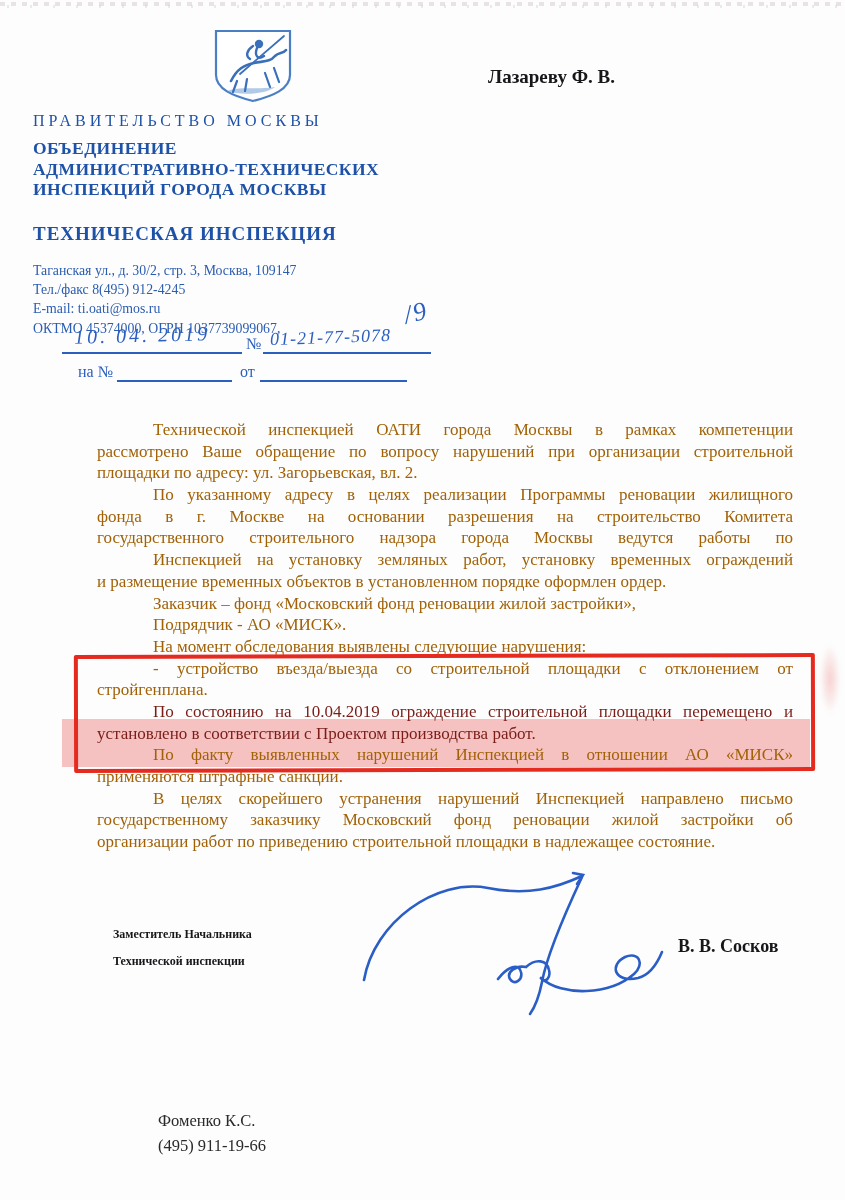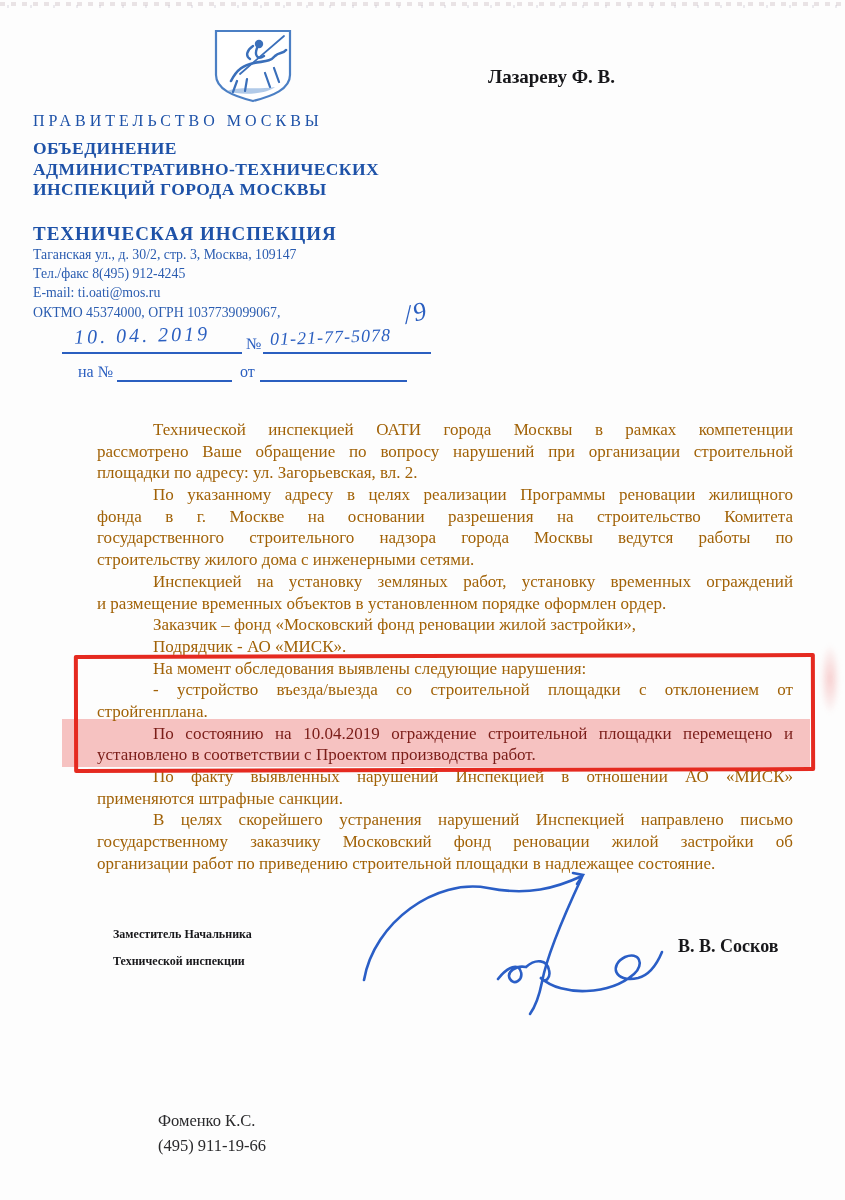--- a/index.html
+++ b/index.html
@@ -19,21 +19,21 @@
     position:absolute;left:820px;top:644px;width:20px;height:70px;
     background:radial-gradient(closest-side, rgba(242,166,166,.55), rgba(242,166,166,0));
     filter:blur(2px);
   }
   
   .emblem{position:absolute;left:213px;top:29px;width:80px;height:74px;}
   .letterhead{position:absolute;left:33px;top:112px;width:420px;text-align:left;color:var(--header-blue,#1e52a8);}
   .gov{font-size:16px;letter-spacing:4px;margin-bottom:8px;}
   .orgline{font-weight:bold;font-size:17.5px;line-height:20.5px;letter-spacing:.4px;}
   .division{font-weight:bold;font-size:19px;letter-spacing:1px;margin-top:23px;}
-  .addr{margin-top:0;}
+  .addr{margin-top:16px;}
   .addrline{font-size:13.8px;line-height:19.4px;color:var(--addr-blue,#2a5cb0);}
   .addressee{position:absolute;left:488px;top:66px;font-weight:bold;font-size:19px;color:#17171a;}
   
   .uline{position:absolute;height:0;border-top:2px solid var(--ink-blue,#2b5fc0);}
   .u1{left:62px;top:352px;width:180px;}
   .u2{left:263px;top:352px;width:168px;}
   .hw{position:absolute;font-style:italic;color:var(--ink-blue,#2b5fc0);}
   .hw-date{left:74px;top:324px;font-size:20px;letter-spacing:3px;transform:rotate(-1.5deg);}
   .no-label{position:absolute;left:246px;top:335px;font-size:16px;color:var(--ink-blue,#2b5fc0);}
   .hw-num{left:270px;top:327px;font-size:18px;letter-spacing:1px;transform:rotate(-2deg);}
@@ -109,21 +109,20 @@
 
   <div class="hl-band"></div>
 
   <div class="body" id="body-text">
       <div class="bline ind jst">Технической инспекцией ОАТИ города Москвы в рамках компетенции</div>
       <div class="bline jst">рассмотрено Ваше обращение по вопросу нарушений при организации строительной</div>
       <div class="bline">площадки по адресу: ул. Загорьевская, вл. 2.</div>
       <div class="bline ind jst">По указанному адресу в целях реализации Программы реновации жилищного</div>
       <div class="bline jst">фонда в г. Москве на основании разрешения на строительство Комитета</div>
       <div class="bline jst">государственного строительного надзора города Москвы ведутся работы по</div>
-      <div class="bline">строительству жилого дома с инженерными сетями.</div>
       <div class="bline ind jst">Инспекцией на установку земляных работ, установку временных ограждений</div>
       <div class="bline">и размещение временных объектов в установленном порядке оформлен ордер.</div>
       <div class="bline ind">Заказчик – фонд «Московский фонд реновации жилой застройки»,</div>
       <div class="bline ind">Подрядчик - АО «МИСК».</div>
       <div class="bline ind">На момент обследования выявлены следующие нарушения:</div>
       <div class="bline ind jst">- устройство въезда/выезда со строительной площадки с отклонением от</div>
       <div class="bline">стройгенплана.</div>
       <div class="bline ind jst hl">По состоянию на 10.04.2019 ограждение строительной площадки перемещено и</div>
       <div class="bline hl">установлено в соответствии с Проектом производства работ.</div>
       <div class="bline ind jst">По факту выявленных нарушений Инспекцией в отношении АО «МИСК»</div>

